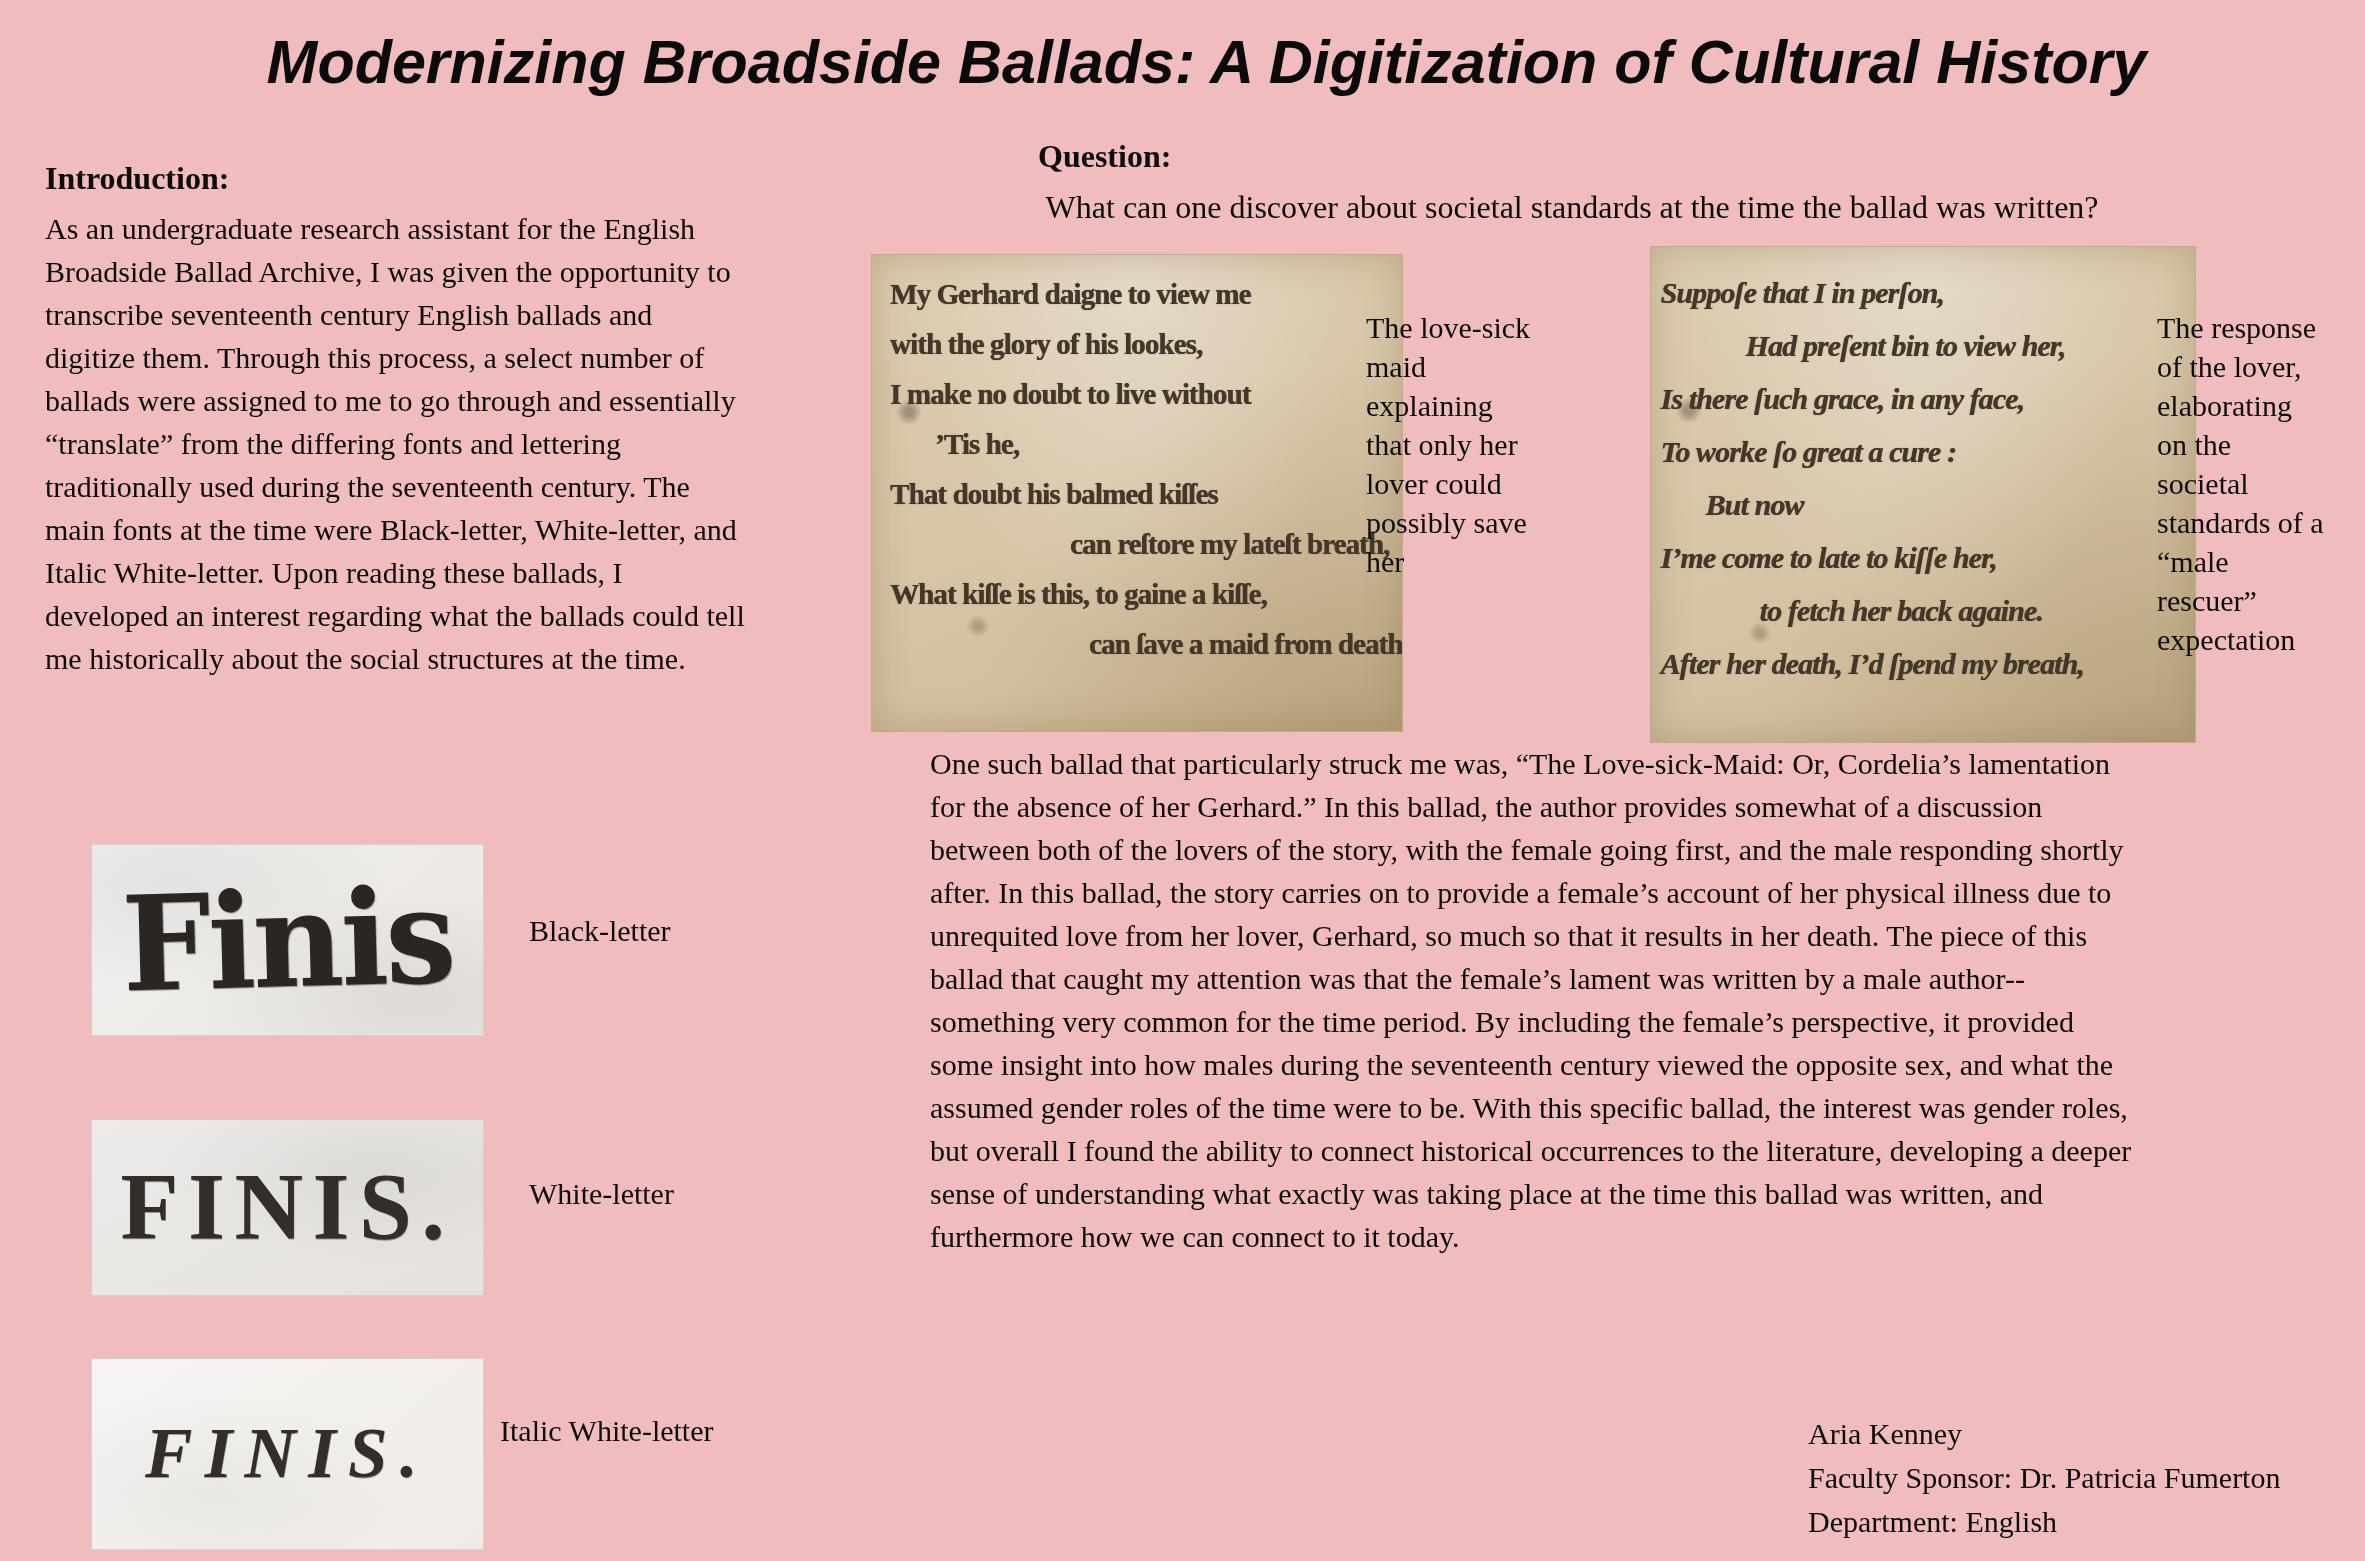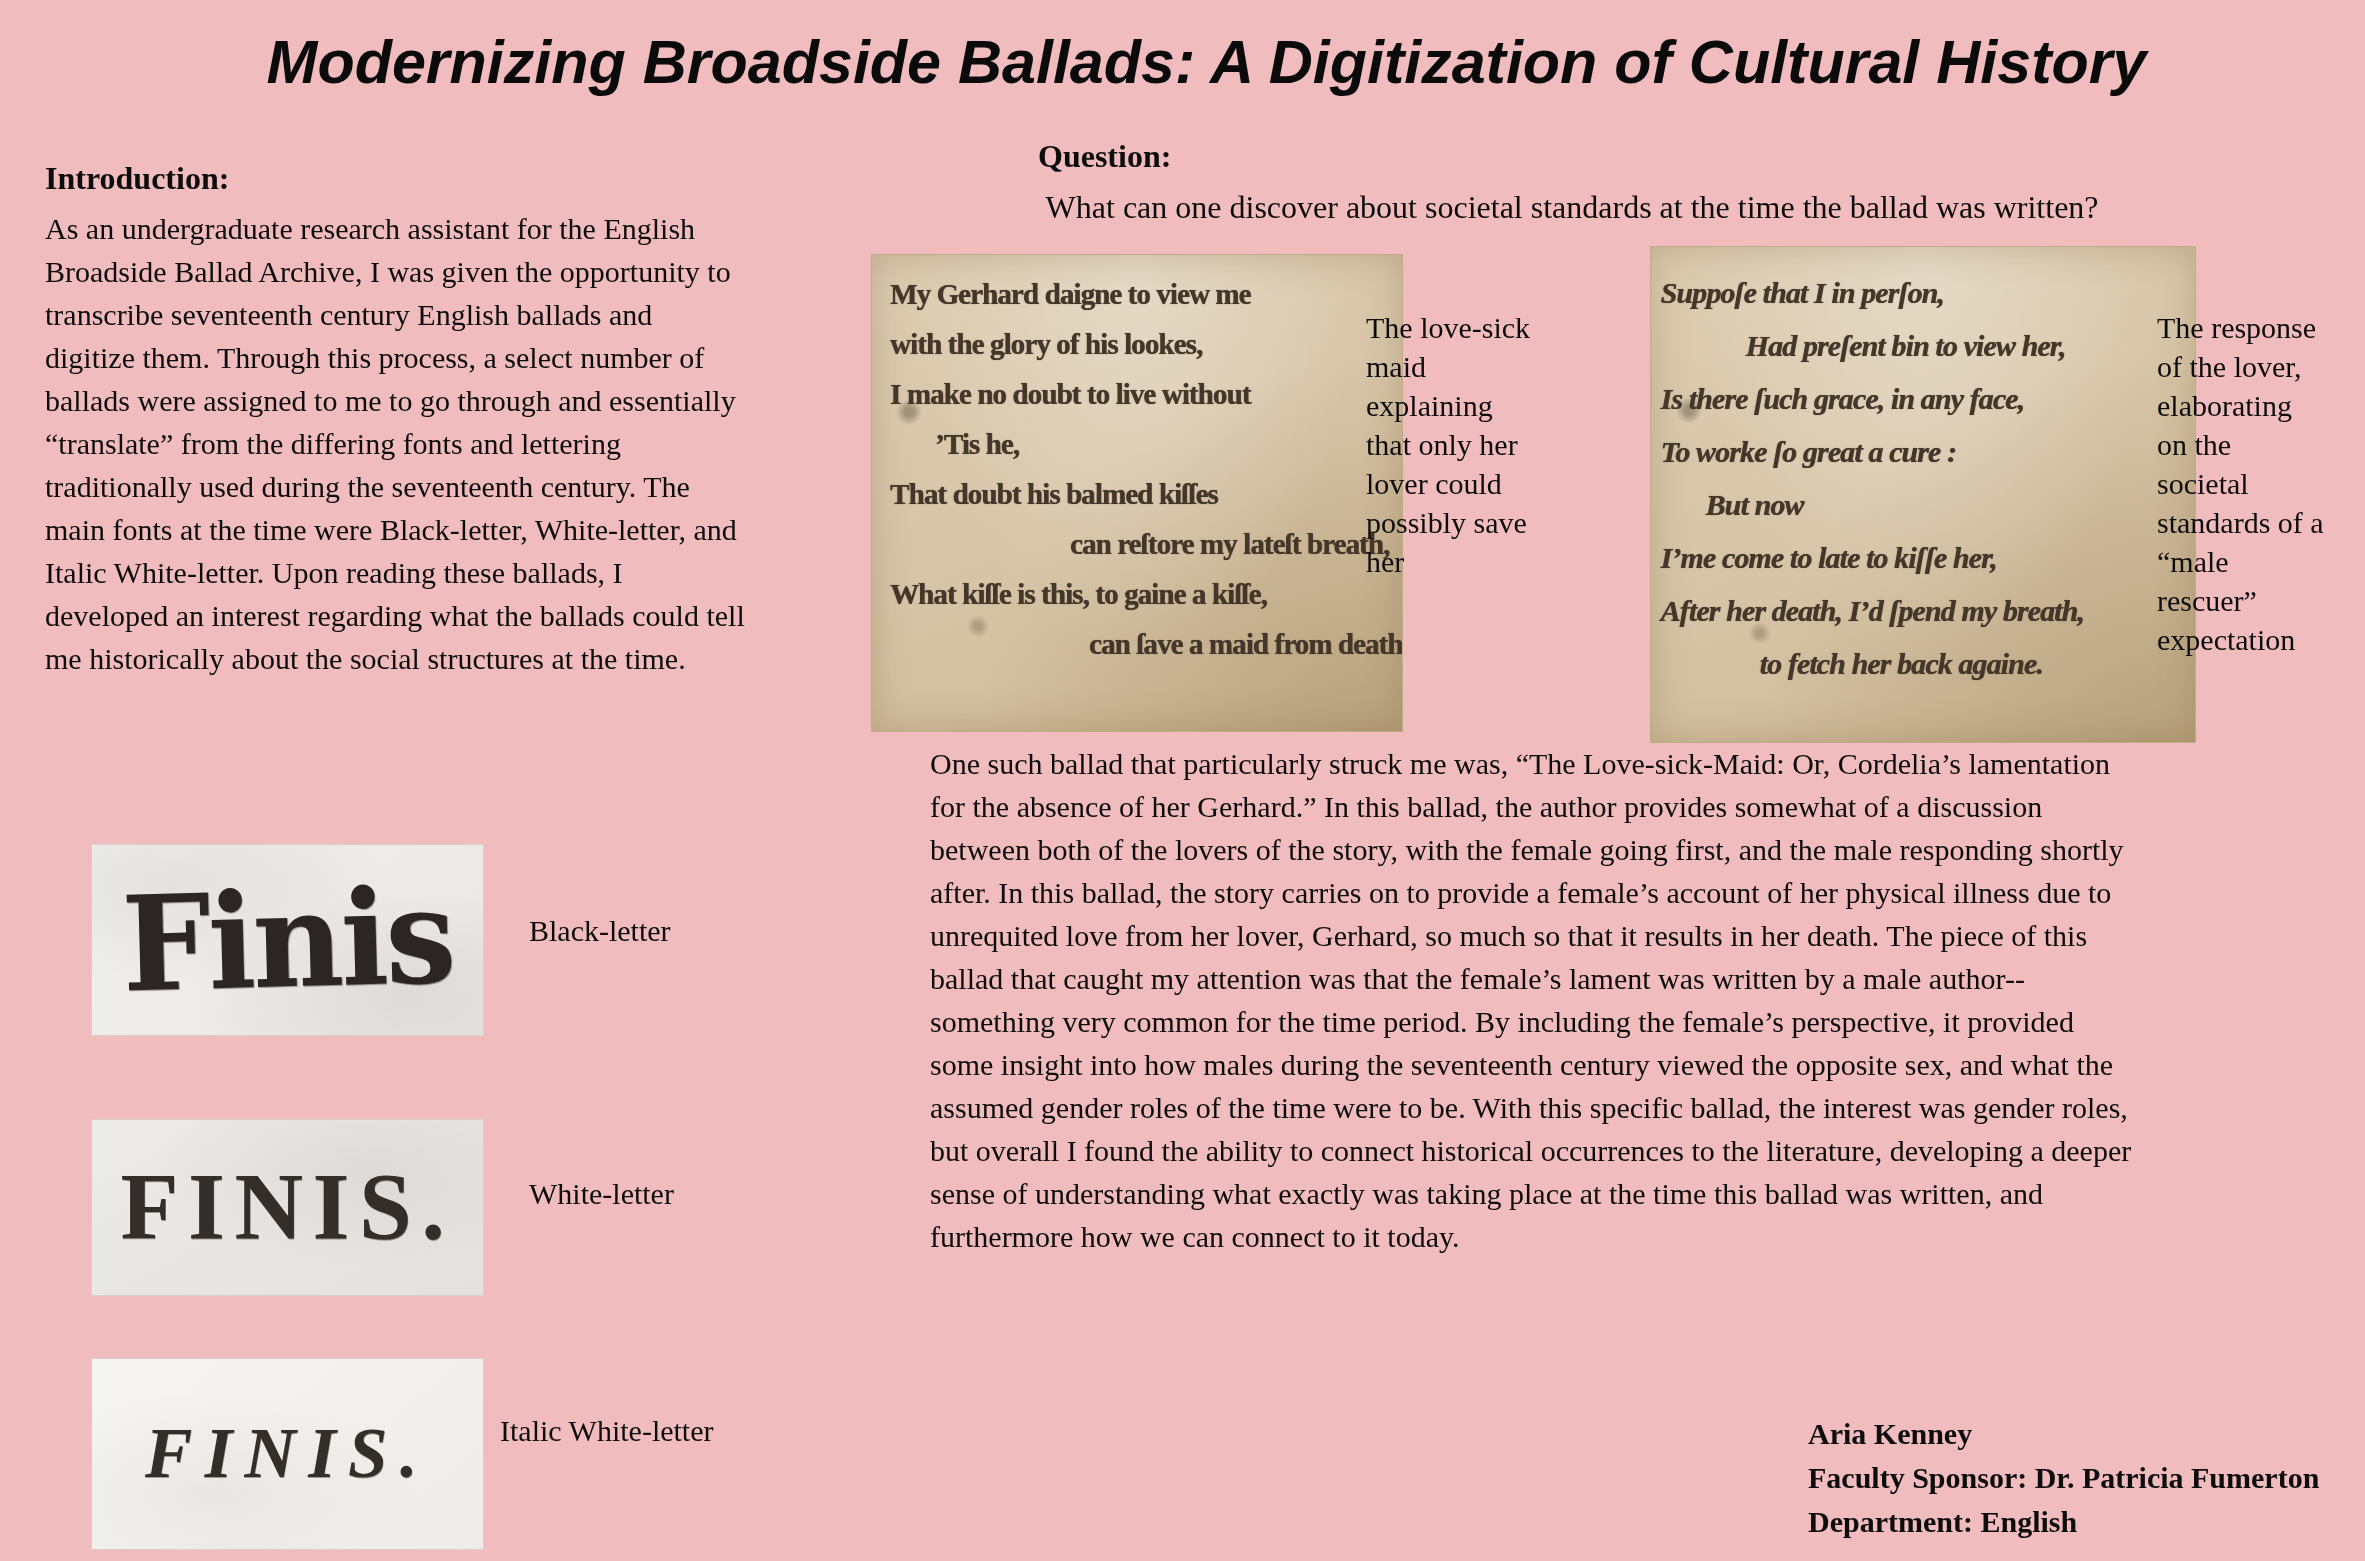--- a/index.html
+++ b/index.html
@@ -102,21 +102,21 @@
     font-style:italic;font-weight:bold;font-size:71px;color:#332e2a;
     letter-spacing:12.3px;text-shadow:0.5px 0.5px 0.5px rgba(40,34,28,.4);
   }
   .finis-label{position:absolute;font-size:30px;white-space:nowrap;}
   .label-1{left:529px;top:898px;margin-top:16px;}
   .label-2{left:529px;top:1177px;}
   .label-3{left:500px;top:1414px;}
 
   
   .credits{position:absolute;left:1808px;top:1412px;font-size:30px;line-height:44px;}
-  .credits div{white-space:nowrap;font-weight:bold;}
+  .credits div{white-space:nowrap;}
 </style>
 </head>
 <body>
 
 <div class="poster">
 
   <h1 class="title">Modernizing Broadside Ballads: A Digitization of Cultural History</h1>
 
   <section class="intro">
     <h2 class="sec-head">Introduction:</h2>
@@ -149,22 +149,22 @@
     <div>her</div>
   </aside>
 
   <figure class="ballad ballad-right">
     <div class="bl-line">Suppoſe that I in perſon,</div>
     <div class="bl-line ml180">Had preſent bin to view her,</div>
     <div class="bl-line">Is there ſuch grace, in any face,</div>
     <div class="bl-line ml240">To worke ſo great a cure :</div>
     <div class="bl-line ml95">But now</div>
     <div class="bl-line">I’me come to late to kiſſe her,</div>
+    <div class="bl-line ml210">to fetch her back againe.</div>
     <div class="bl-line">After her death, I’d ſpend my breath,</div>
-    <div class="bl-line ml210">to fetch her back againe.</div>
   </figure>
 
   <aside class="caption caption-right">
     <div>The response</div>
     <div>of the lover,</div>
     <div>elaborating</div>
     <div>on the</div>
     <div>societal</div>
     <div>standards of a</div>
     <div>“male</div>

